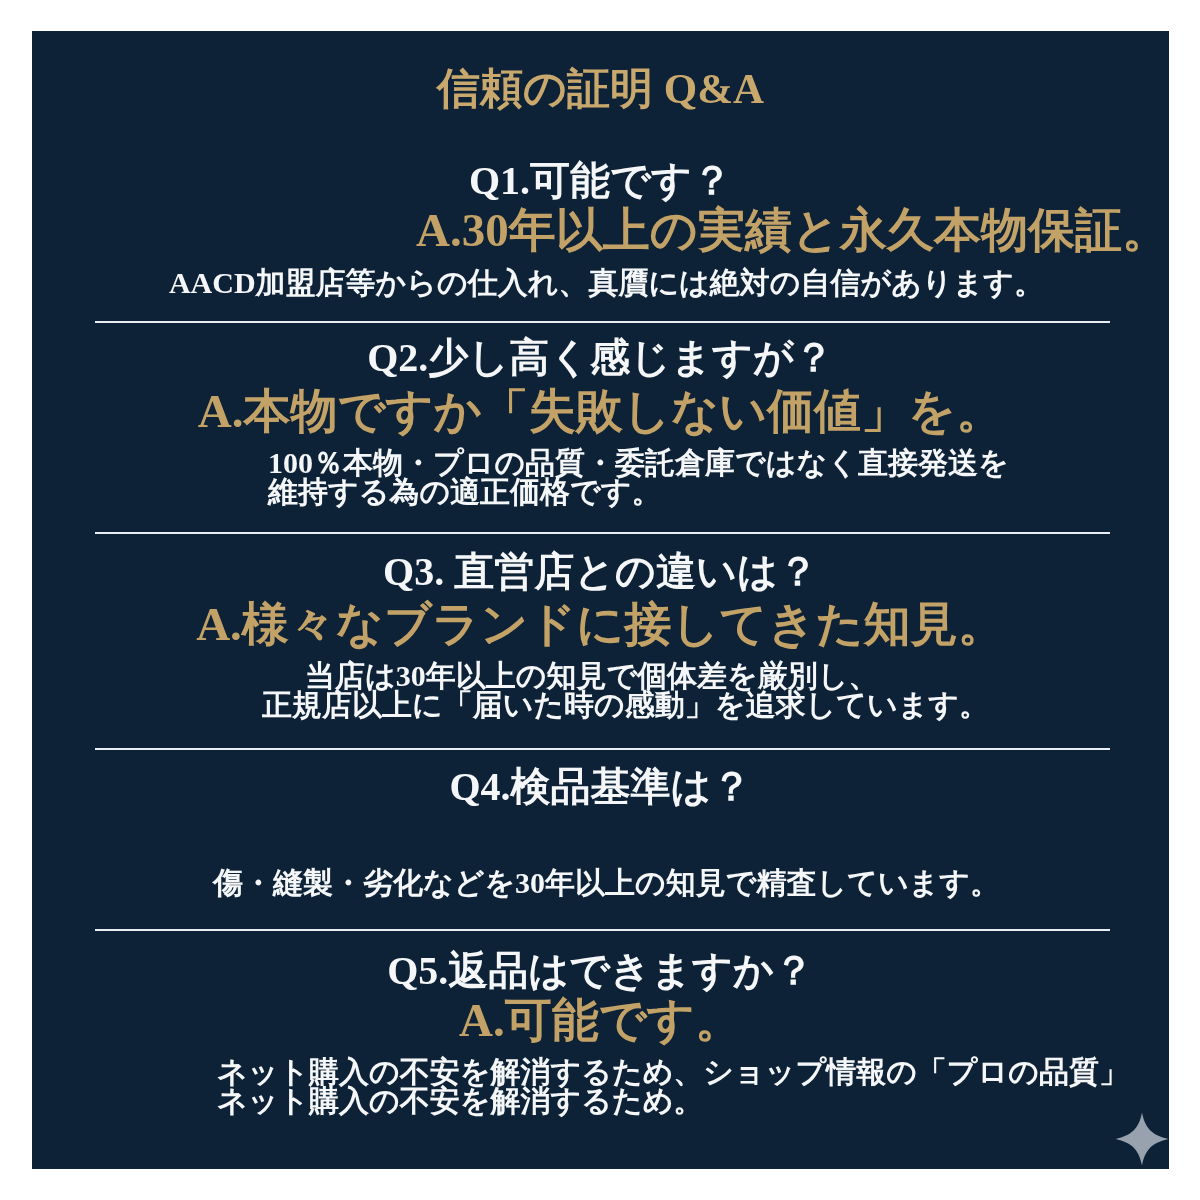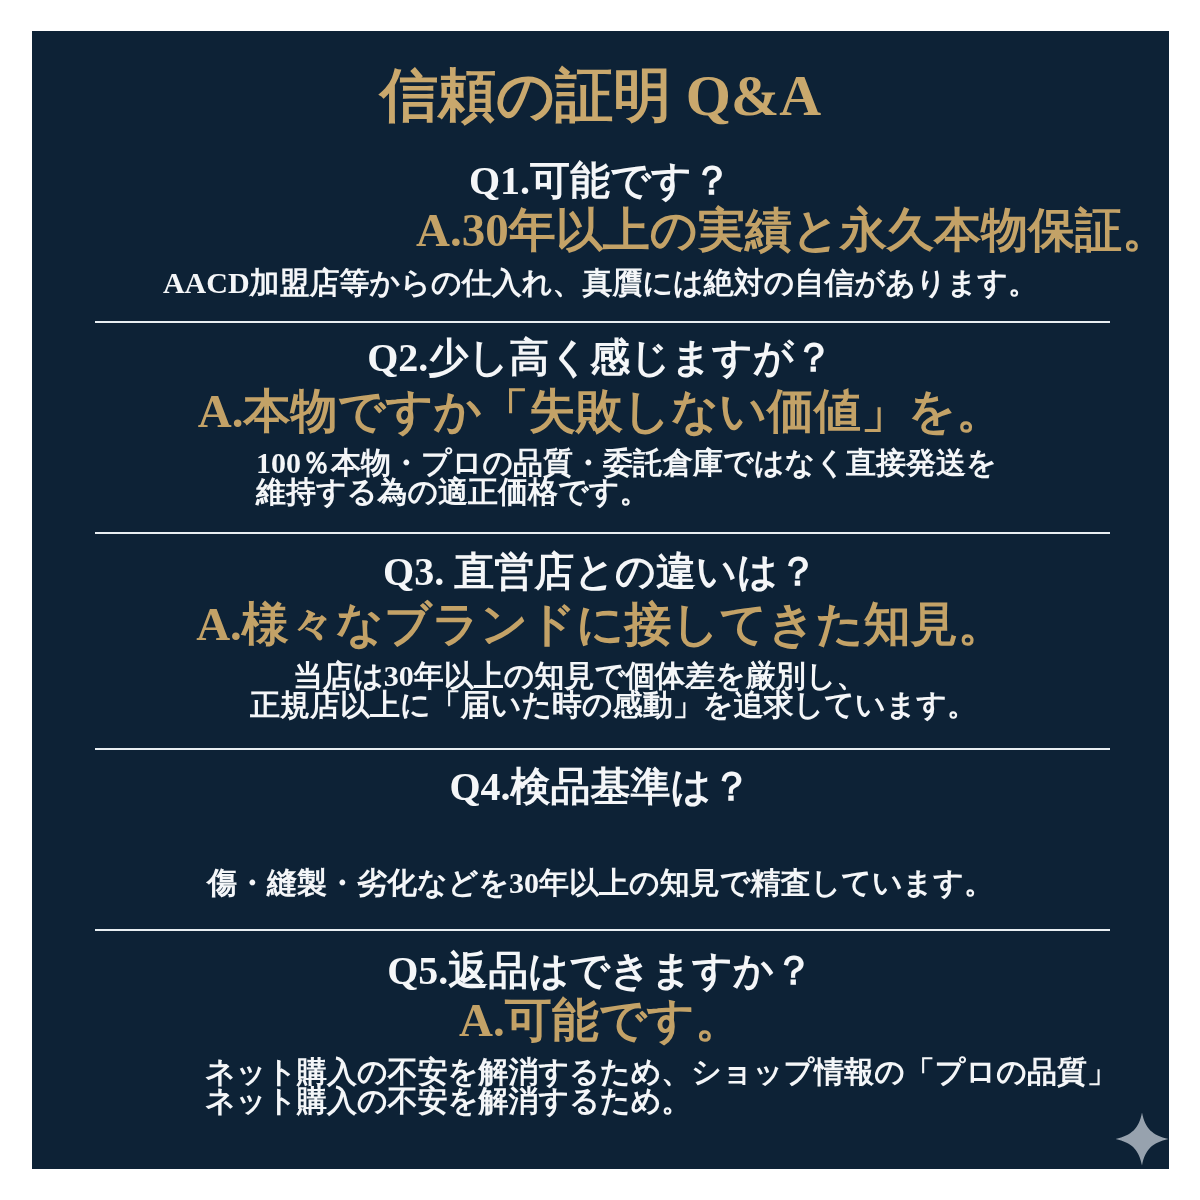--- a/index.html
+++ b/index.html
@@ -25,25 +25,25 @@
   }
   .txt {
     position: absolute;
     left: 0;
     width: 100%;
     text-align: center;
     line-height: 1.0;
     font-weight: 700;
     white-space: nowrap;
   }
-  .title    { color: #c9a86d; font-size: 58px; top: 36px; }
+  .title    { color: #c9a86d; font-size: 43px; top: 36px; }
   .question { color: #f4f6f8; font-size: 40px; }
   .answer   { color: #c3a267; font-size: 47px; }
   .note     { color: #f4f6f8; font-size: 30px; font-weight: 700; }
-  .note-line { line-height: 29px; white-space: nowrap; }
+  .note-line { line-height: 29px; white-space: nowrap; padding-left: 12px; }
   .note-left { position: absolute; text-align: left; }
 
   
   .q1 { top: 130px; } .a1 { top: 176px; text-align: right; } .n1 { top: 237px; left: 0; width: 100%; text-align: center; position: absolute; }
   .q2 { top: 307px; } .a2 { top: 357px; } .n2 { top: 417px; left: 224px; }
   .q3 { top: 521px; } .a3 { top: 570px; } .n3 { top: 630px; left: 218px; }
   .q4 { top: 736px; } .a4 { top: 784px; } .n4 { top: 837px; left: 0; width: 100%; text-align: center; position: absolute; }
   .q5 { top: 920px; } .a5 { top: 966px; } .n5 { top: 1026px; left: 173px; }
   .n3 .note-line:first-child { margin-left: 43px; }
 

